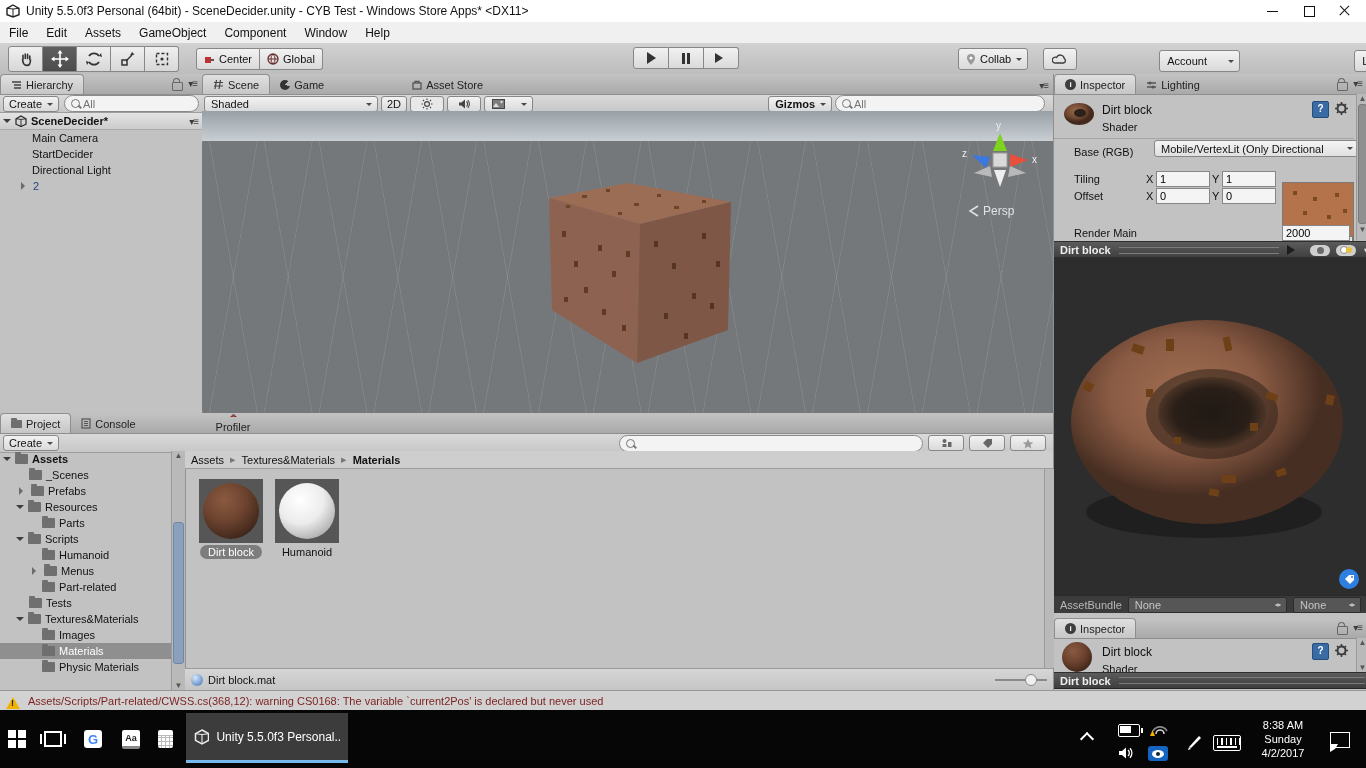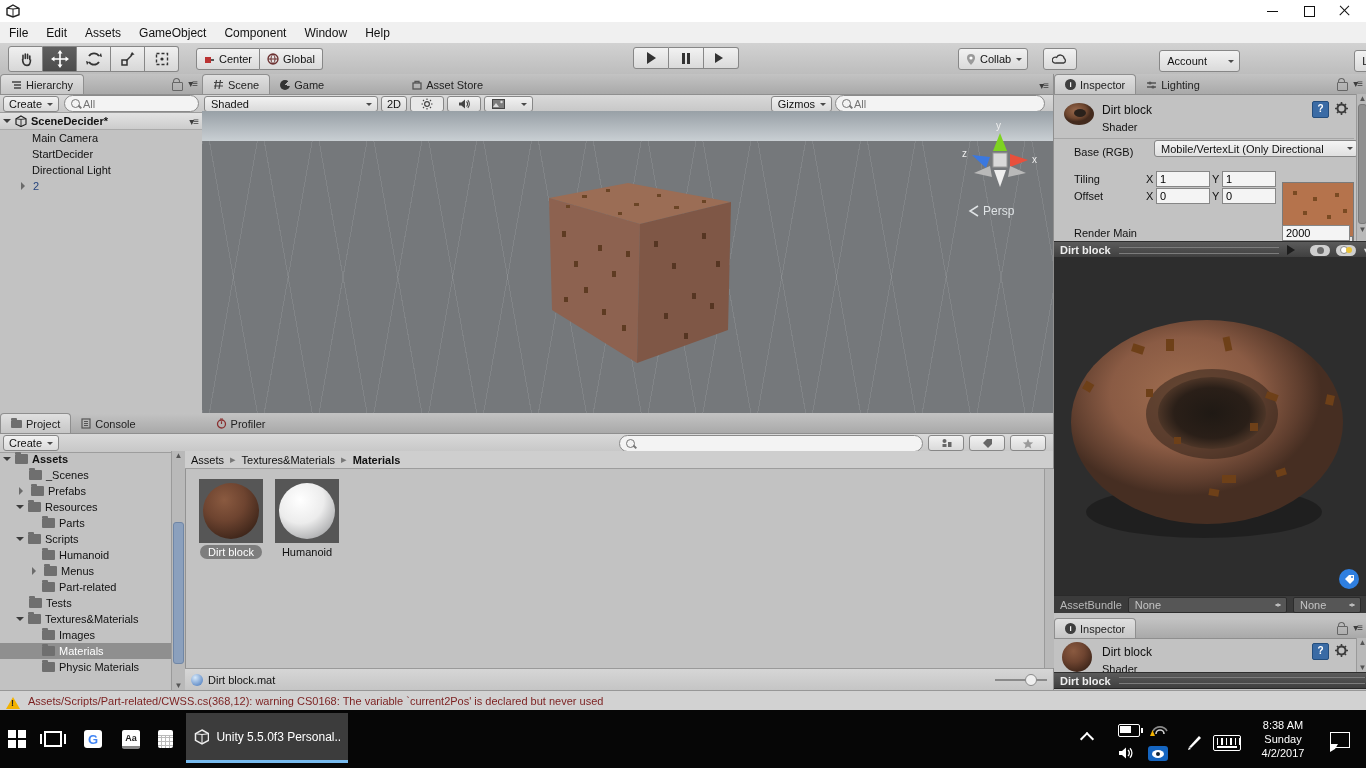--- a/index.html
+++ b/index.html
@@ -82,20 +82,21 @@
 </head>
 <body>
 
 <div id="screen">
 
   <div class="abs flex" id="titlebar">
     <svg width="14" height="14" style="margin-left:6px">
       <path d="M7 1 L13 4.3 V10.7 L7 13 L1 10.7 V4.3 Z" fill="none" stroke="#222" stroke-width="1.4"></path>
       <path d="M7 5 L7 13 M7 5 L1 4.3 M7 5 L13 4.3" stroke="#222" stroke-width="1"></path>
     </svg>
+    <span class="t">Unity 5.5.0f3 Personal (64bit) - SceneDecider.unity - CYB Test - Windows Store Apps* &lt;DX11&gt;</span>
     <div style="margin-left:auto;display:flex;align-items:center;padding-right:14px;">
       <div class="wbtn">
           <div style="position:absolute;left:1px;top:7px;width:11px;height:1px;background:#111;"></div>
         </div>
       <div class="wbtn">
           <div style="position:absolute;left:2px;top:2px;width:9px;height:9px;border:1px solid #111;"></div>
         </div>
       <div class="wbtn">
         <div style="position:absolute;left:0;top:6px;width:13px;height:1.4px;background:#111;transform:rotate(45deg);"></div>
         <div style="position:absolute;left:0;top:6px;width:13px;height:1.4px;background:#111;transform:rotate(-45deg);"></div>
@@ -284,21 +285,21 @@
             <path d="M8.5 3.5 a3.4 3.4 0 0 1 0 5 M9.8 2.2 a5.4 5.4 0 0 1 0 7.6" stroke="#444" stroke-width="1.1" fill="none"></path>
           </svg>
       </div>
       <div class="ubtn dd" style="height:14px;width:24px;">
         <svg width="13" height="10">
             <rect x="0.5" y="0.5" width="12" height="9" fill="#7d7d7d" stroke="#444"></rect>
             <path d="M1 8 l3-4 l3 4 Z" fill="#ddd"></path>
             <circle cx="9.5" cy="3" r="1.2" fill="#ddd"></circle>
           </svg>
       </div>
-      <div class="ubtn dd" style="height:14px;margin-left:auto;padding-left:6px;">
+      <div class="ubtn dd" style="height:14px;margin-left:auto;padding-left:6px;font-weight:bold;">
         <span>Gizmos</span>
       </div>
       <div class="searchpill" style="width:196px;margin-right:6px;">
         <div class="mag"></div>
         <input placeholder="All" style="">
       </div>
     </div>
 
     <div class="abs" style="left:0;top:37px;width:851px;height:302px;overflow:hidden;">
       <div class="abs" style="left:0;top:0;width:851px;height:30px;background:linear-gradient(#98a0a6,#c9cfd3);"></div>
@@ -539,21 +540,21 @@
         <div class="folder" style="width:11px;height:8px;"></div>
         <span>Project</span>
       </div>
       <div class="tab">
         <svg width="10" height="11">
             <rect x="1" y="1" width="8" height="9" fill="none" stroke="#555" stroke-width="1.2"></rect>
             <path d="M3 3.5 h4 M3 5.5 h4 M3 7.5 h4" stroke="#555" stroke-width="1"></path>
           </svg>
         <span>Console</span>
       </div>
-      <div class="tab" style="margin-left:60px;">
+      <div class="tab" style="margin-left:60px;flex-direction:column;">
         <svg width="11" height="11">
             <circle cx="5.5" cy="6" r="4" fill="none" stroke="#8a3030" stroke-width="1.3"></circle>
             <path d="M5.5 6 L5.5 3.3 M4 1 h3" stroke="#8a3030" stroke-width="1.2"></path>
           </svg>
         <span>Profiler</span>
       </div>
     </div>
     <div class="panelrow" style="height:18px;padding:0 3px;gap:5px;">
       <div class="ubtn dd" style="height:14px;padding-left:5px;">
         <span>Create</span>

